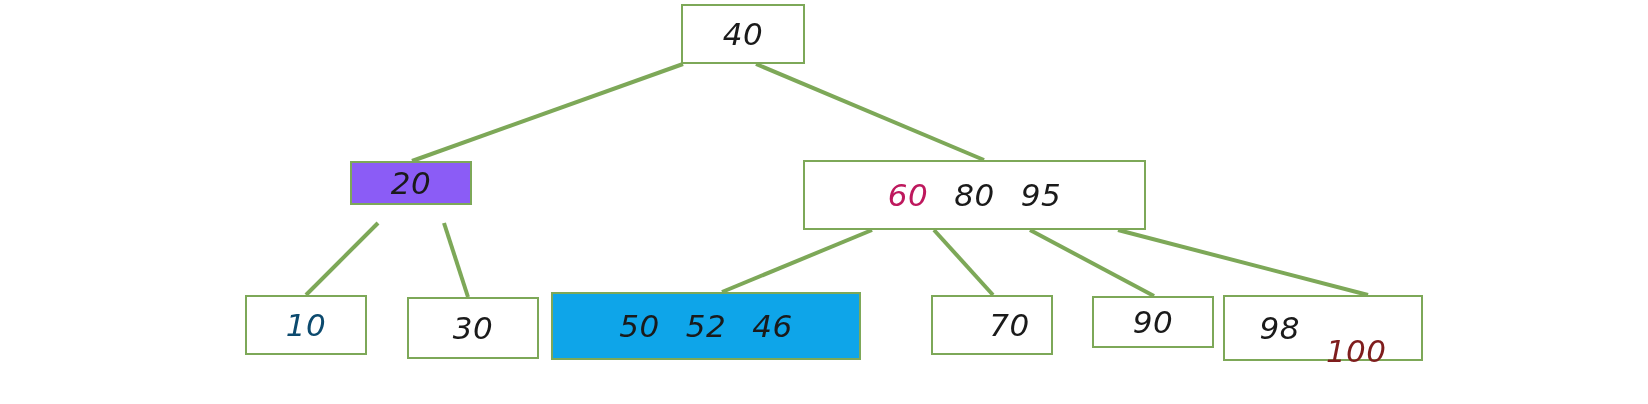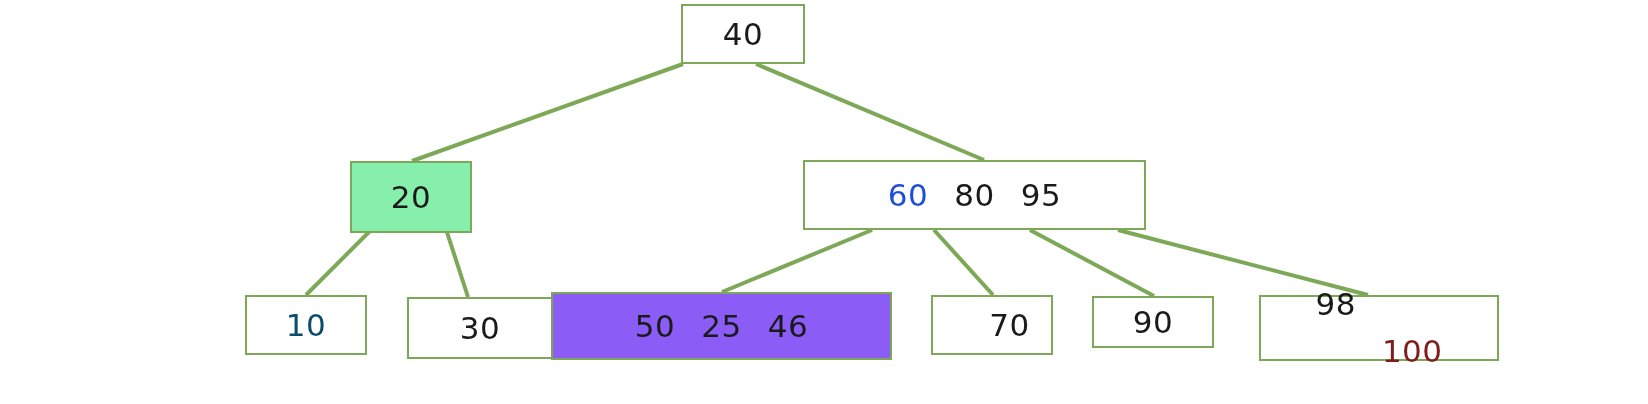--- a/index.html
+++ b/index.html
@@ -35,22 +35,23 @@
   .btree-node {
     position: absolute;
     box-sizing: border-box;
     background: #ffffff;
     display: flex;
     align-items: center;
     justify-content: center;
   }
   .btree-node .keys {
     display: flex;
-    align-items: flex-start;
+    align-items: center;
     justify-content: center;
+    font-style: italic;
   }
   .btree-node .key {
     color: #1a1a1a;
     font-size: 31px;
     line-height: 1;
     letter-spacing: 0.5px;
     white-space: nowrap;
   }
   .btree-node .key + .key {
     margin-left: 26px;
@@ -69,59 +70,59 @@
       <line x1="934" y1="230" x2="993" y2="295" stroke="#7da858" stroke-width="4" stroke-linecap="butt"></line>
       <line x1="1030" y1="230" x2="1154" y2="296" stroke="#7da858" stroke-width="4" stroke-linecap="butt"></line>
       <line x1="1118" y1="230" x2="1368" y2="295" stroke="#7da858" stroke-width="4" stroke-linecap="butt"></line>
     </svg>
   <div id="node-layer">
       <div class="btree-node" style="left: 681px; top: 4px; width: 124px; height: 60px; border: 2px solid rgb(125, 168, 88); background: rgb(255, 255, 255);">
         <div class="keys">
           <span class="key" style="color: rgb(26, 26, 26);">40</span>
         </div>
       </div>
-      <div class="btree-node" style="left: 350px; top: 161px; width: 122px; height: 72px; border: 2px solid rgb(125, 168, 88); background: #86efac;">
+      <div class="btree-node" style="left: 350px; top: 161px; width: 122px; height: 44px; border: 2px solid rgb(125, 168, 88); background: #8b5cf6;">
         <div class="keys">
           <span class="key" style="color: rgb(26, 26, 26);">20</span>
         </div>
       </div>
       <div class="btree-node" style="left: 803px; top: 160px; width: 343px; height: 70px; border: 2px solid rgb(125, 168, 88); background: rgb(255, 255, 255);">
         <div class="keys">
-          <span class="key" style="color: #1d4ed8;">60</span>
+          <span class="key" style="color: #be185d;">60</span>
           <span class="key" style="color: rgb(26, 26, 26);">80</span>
           <span class="key" style="color: rgb(26, 26, 26);">95</span>
         </div>
       </div>
       <div class="btree-node" style="left: 245px; top: 295px; width: 122px; height: 60px; border: 2px solid rgb(125, 168, 88); background: rgb(255, 255, 255);">
         <div class="keys">
           <span class="key" style="color: #0c4a6e;">10</span>
         </div>
       </div>
-      <div class="btree-node" style="left: 407px; top: 297px; width: 146px; height: 62px; border: 2px solid rgb(125, 168, 88); background: rgb(255, 255, 255);">
+      <div class="btree-node" style="left: 407px; top: 297px; width: 132px; height: 62px; border: 2px solid rgb(125, 168, 88); background: rgb(255, 255, 255);">
         <div class="keys">
           <span class="key" style="color: rgb(26, 26, 26);">30</span>
         </div>
       </div>
-      <div class="btree-node" style="left: 551px; top: 292px; width: 341px; height: 68px; border: 2px solid rgb(125, 168, 88); background: #8b5cf6;">
+      <div class="btree-node" style="left: 551px; top: 292px; width: 310px; height: 68px; border: 2px solid rgb(125, 168, 88); background: #0ea5e9;">
         <div class="keys">
           <span class="key" style="color: rgb(26, 26, 26);">50</span>
-          <span class="key" style="color: rgb(26, 26, 26);">25</span>
+          <span class="key" style="color: rgb(26, 26, 26);">52</span>
           <span class="key" style="color: rgb(26, 26, 26);">46</span>
         </div>
       </div>
       <div class="btree-node" style="left: 931px; top: 295px; width: 122px; height: 60px; border: 2px solid rgb(125, 168, 88); background: rgb(255, 255, 255); padding-left: 35px;">
         <div class="keys">
           <span class="key" style="color: rgb(26, 26, 26);">70</span>
         </div>
       </div>
       <div class="btree-node" style="left: 1092px; top: 296px; width: 122px; height: 52px; border: 2px solid rgb(125, 168, 88); background: rgb(255, 255, 255);">
         <div class="keys">
           <span class="key" style="color: rgb(26, 26, 26);">90</span>
         </div>
       </div>
-      <div class="btree-node" style="left: 1259px; top: 295px; width: 240px; height: 66px; border: 2px solid rgb(125, 168, 88); background: rgb(255, 255, 255);">
+      <div class="btree-node" style="left: 1223px; top: 295px; width: 200px; height: 66px; border: 2px solid rgb(125, 168, 88); background: rgb(255, 255, 255);">
         <div class="keys">
           <span class="key" style="color: rgb(26, 26, 26);">98</span>
           <span class="key" style="color: #7f1d1d; margin-top: 47px;">100</span>
         </div>
       </div>
     </div>
 </div>
 
 </body></html>

